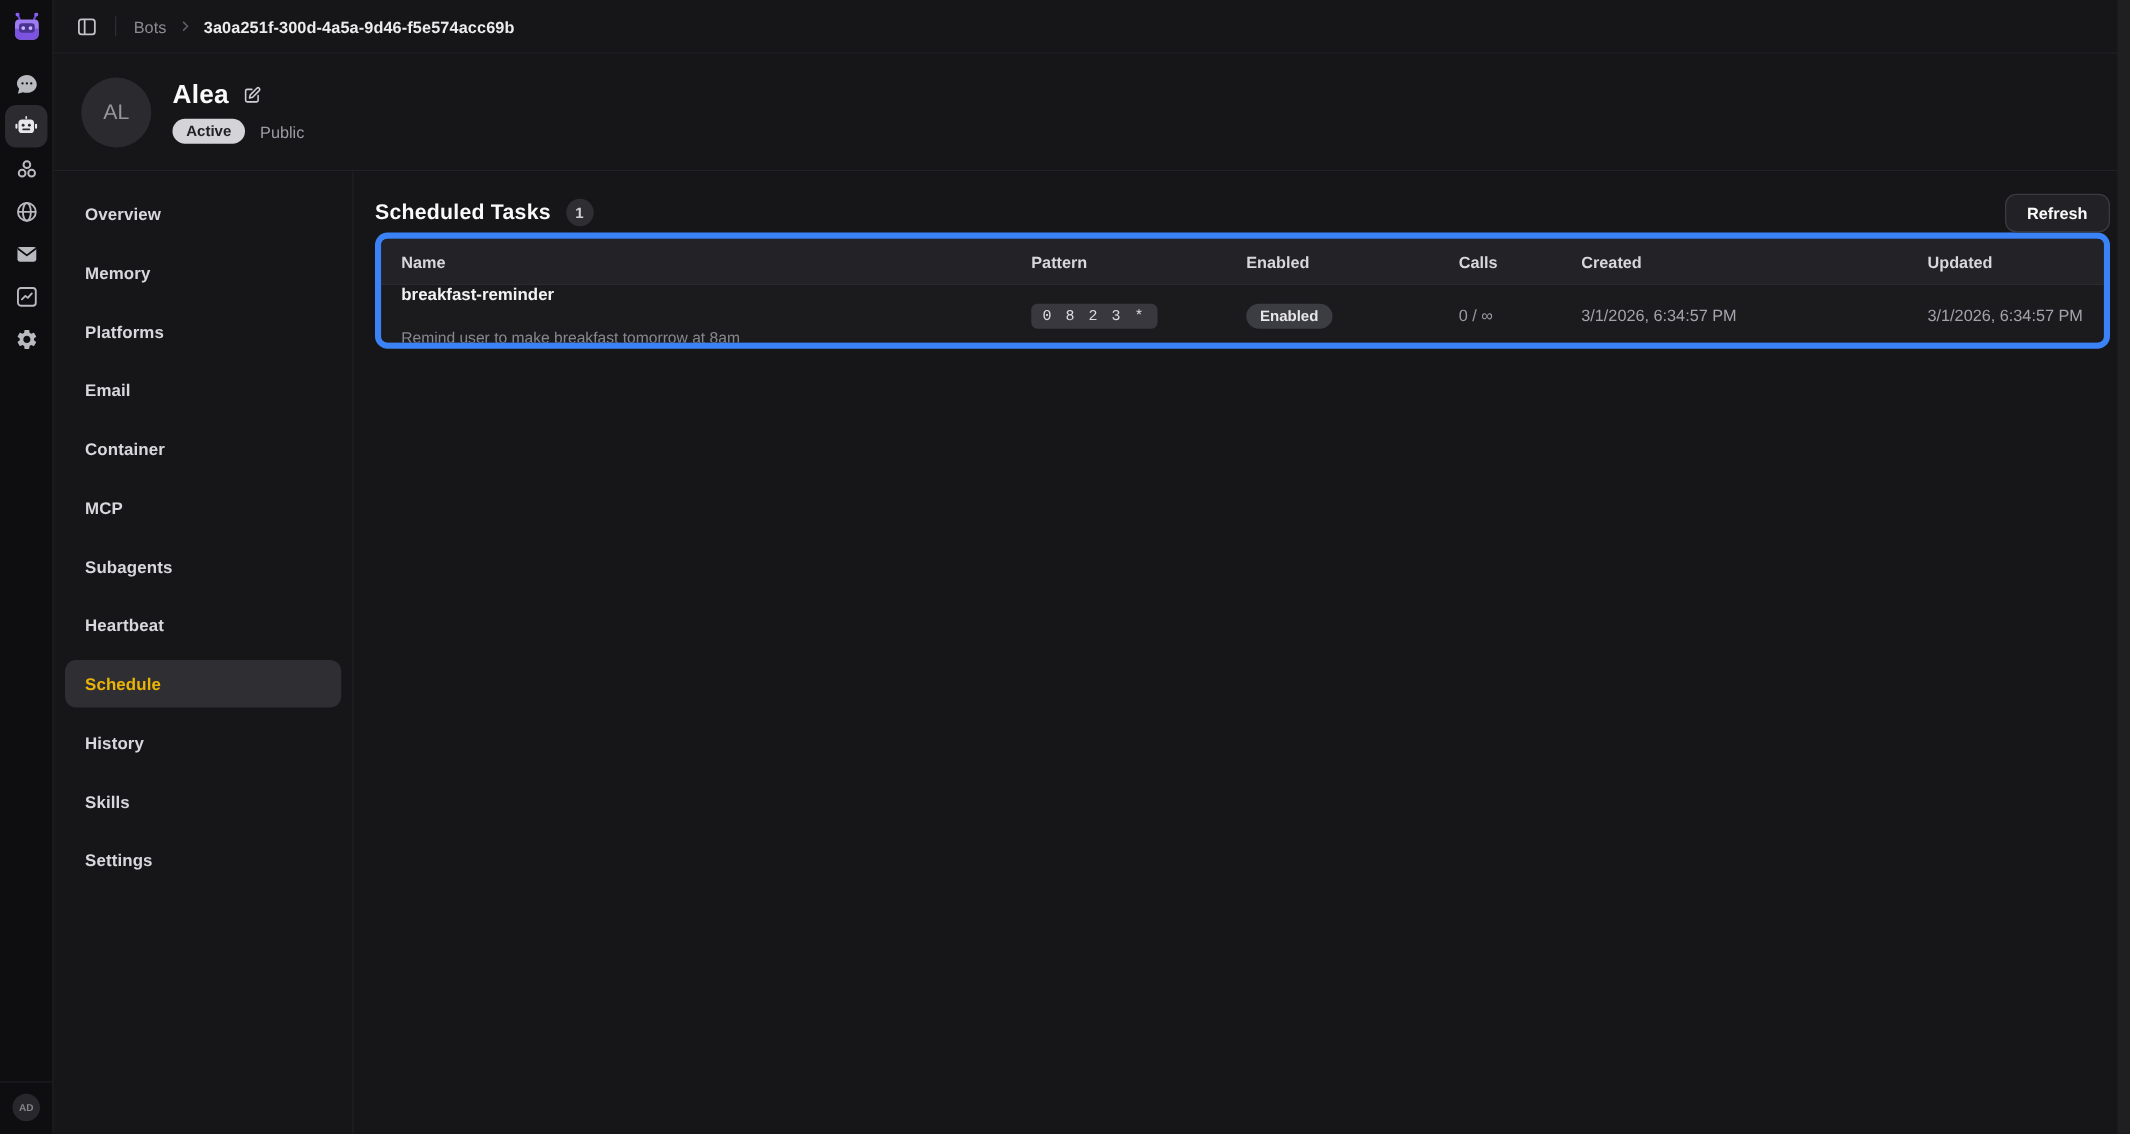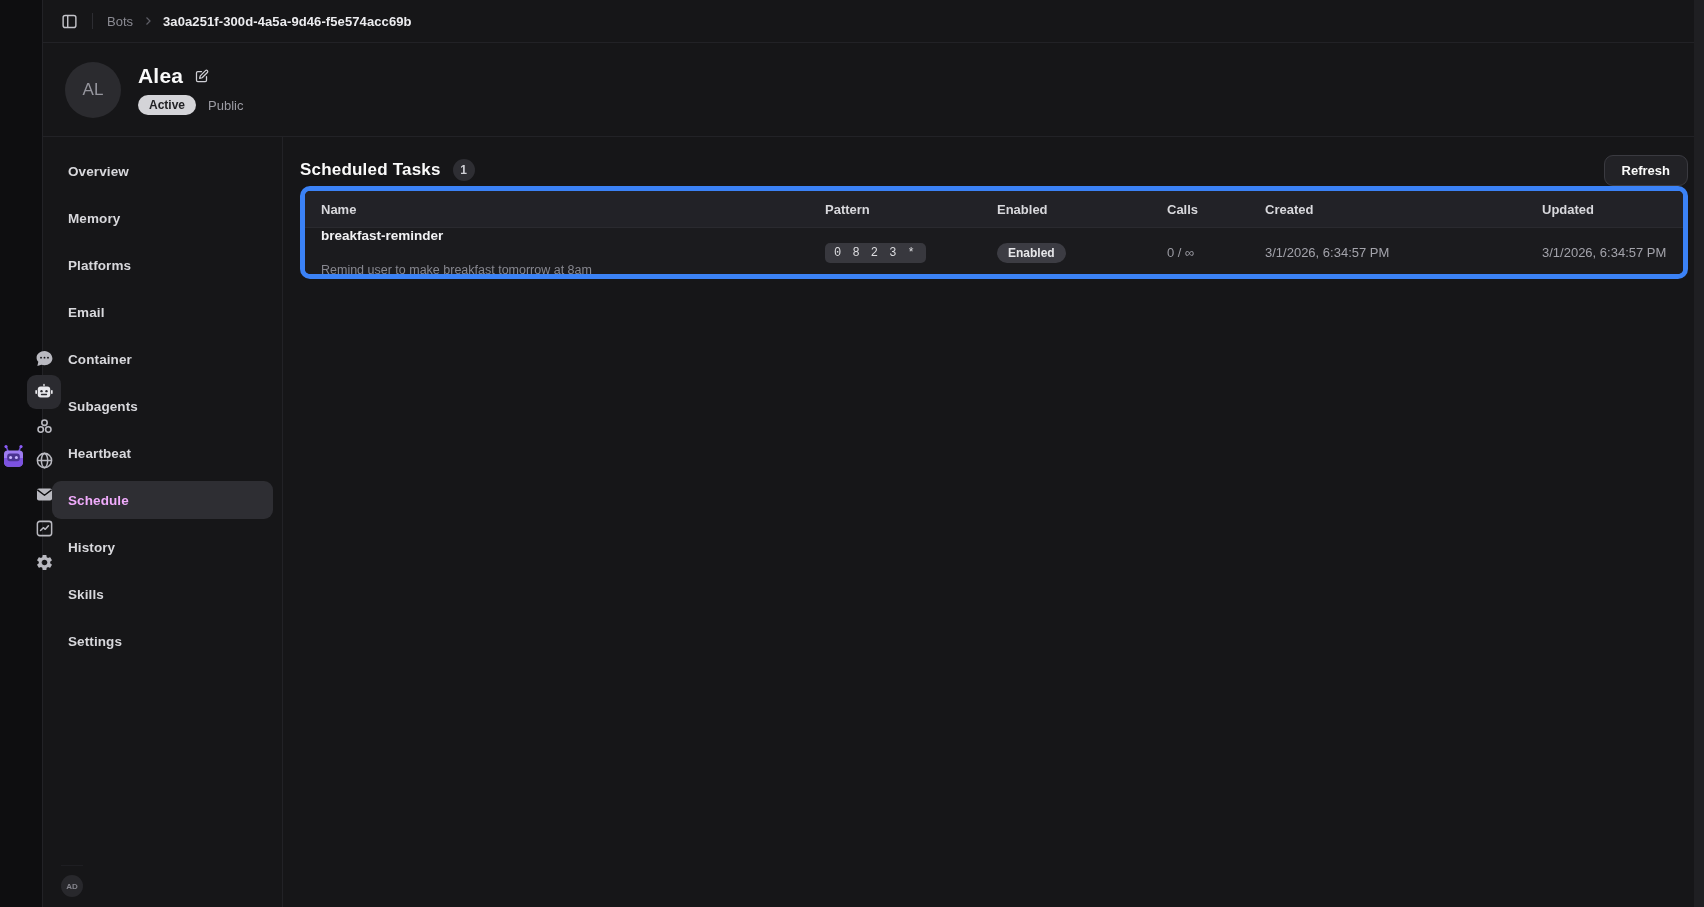--- a/index.html
+++ b/index.html
@@ -9,21 +9,21 @@
     font-family:"Liberation Sans", sans-serif;
     color:#e4e4e7;
     position:relative;
   }
   svg { display:block; }
 
   
   .rail {
     position:absolute; left:0; top:0; bottom:0; width:43px;
     background:#0e0e10; border-right:1px solid #222226;
-    display:flex; flex-direction:row; align-items:center; z-index:5;
+    display:flex; flex-direction:column; align-items:center; z-index:5;
   }
   .rail-logo { margin-top:7px; width:30px; height:30px; display:flex; align-items:center; justify-content:center; cursor:pointer; }
   .rail-icons { margin-top:13px; display:flex; flex-direction:column; }
   .rail-btn {
     width:34px; height:34px; border-radius:9px;
     display:flex; align-items:center; justify-content:center;
     color:#b9b9c0; cursor:pointer;
   }
   .rail-btn.active { background:#2b2b30; color:#e8e8ec; }
   .rail-bottom {
@@ -75,21 +75,21 @@
     position:absolute; left:43px; top:137px; bottom:0; width:240px;
     background:#161618; border-right:1px solid #222226;
     padding:15px 9px 0 9px;
   }
   .nav-item {
     height:38px; margin-bottom:9px; border-radius:9px;
     display:flex; align-items:center; padding:0 16px;
     font-size:13.5px; font-weight:600; color:#d8d8dc;
     cursor:pointer; letter-spacing:.1px;
   }
-  .nav-item.active { background:#2e2e33; color:#f0abfc; }
+  .nav-item.active { background:#2e2e33; color:#eab308; }
 
   
   .main {
     position:absolute; left:283px; top:137px; right:0; bottom:0;
     background:#161618; padding:17px 16px 0 17px;
   }
   .main-header { display:flex; align-items:center; justify-content:space-between; height:32px; }
   .mh-left { display:flex; align-items:center; gap:12px; }
   .main-title { font-size:17px; font-weight:700; color:#fafafa; letter-spacing:.2px; }
   .count-badge {
@@ -248,20 +248,21 @@
     </div>
   </div>
 </div>
 
 <div class="sidebar">
   <div class="nav-item">Overview</div>
   <div class="nav-item">Memory</div>
   <div class="nav-item">Platforms</div>
   <div class="nav-item">Email</div>
   <div class="nav-item">Container</div>
+  <div class="nav-item">MCP</div>
   <div class="nav-item">Subagents</div>
   <div class="nav-item">Heartbeat</div>
   <div class="nav-item active">Schedule</div>
   <div class="nav-item">History</div>
   <div class="nav-item">Skills</div>
   <div class="nav-item">Settings</div>
 </div>
 
 <div class="main">
   <div class="main-header">

